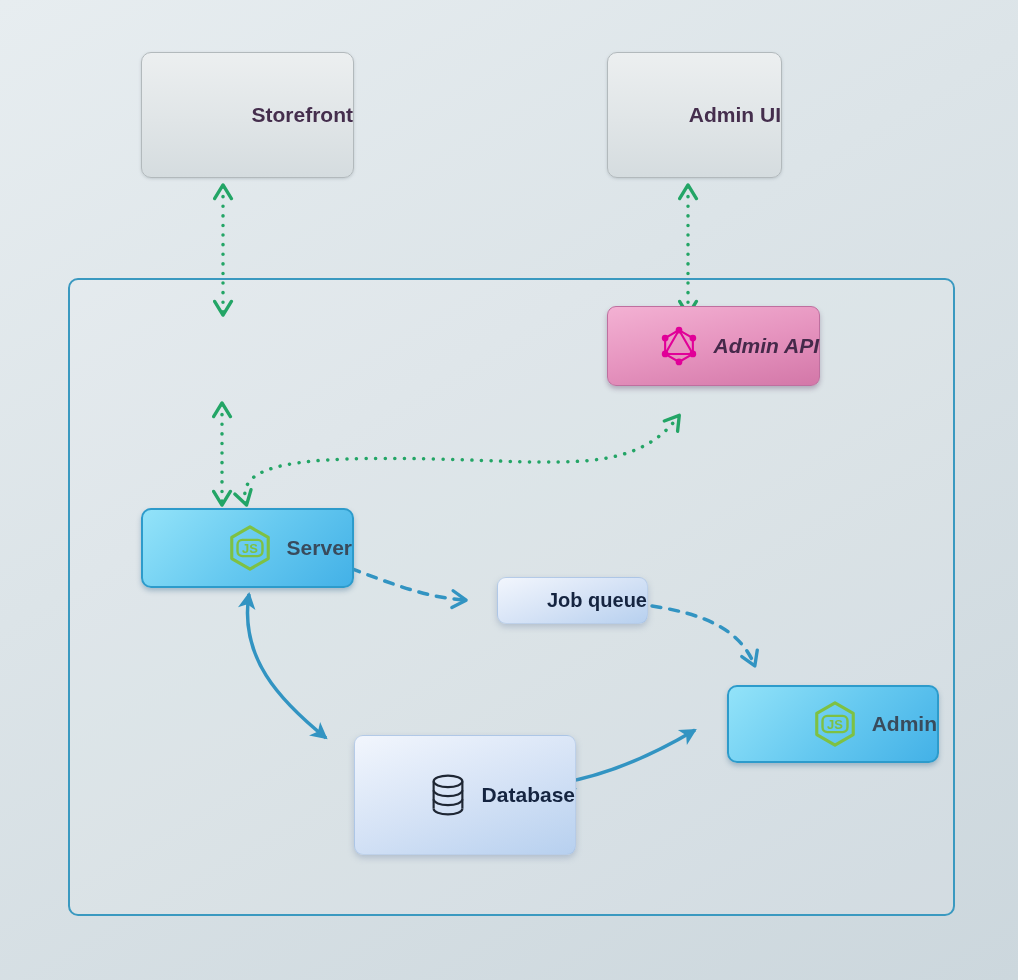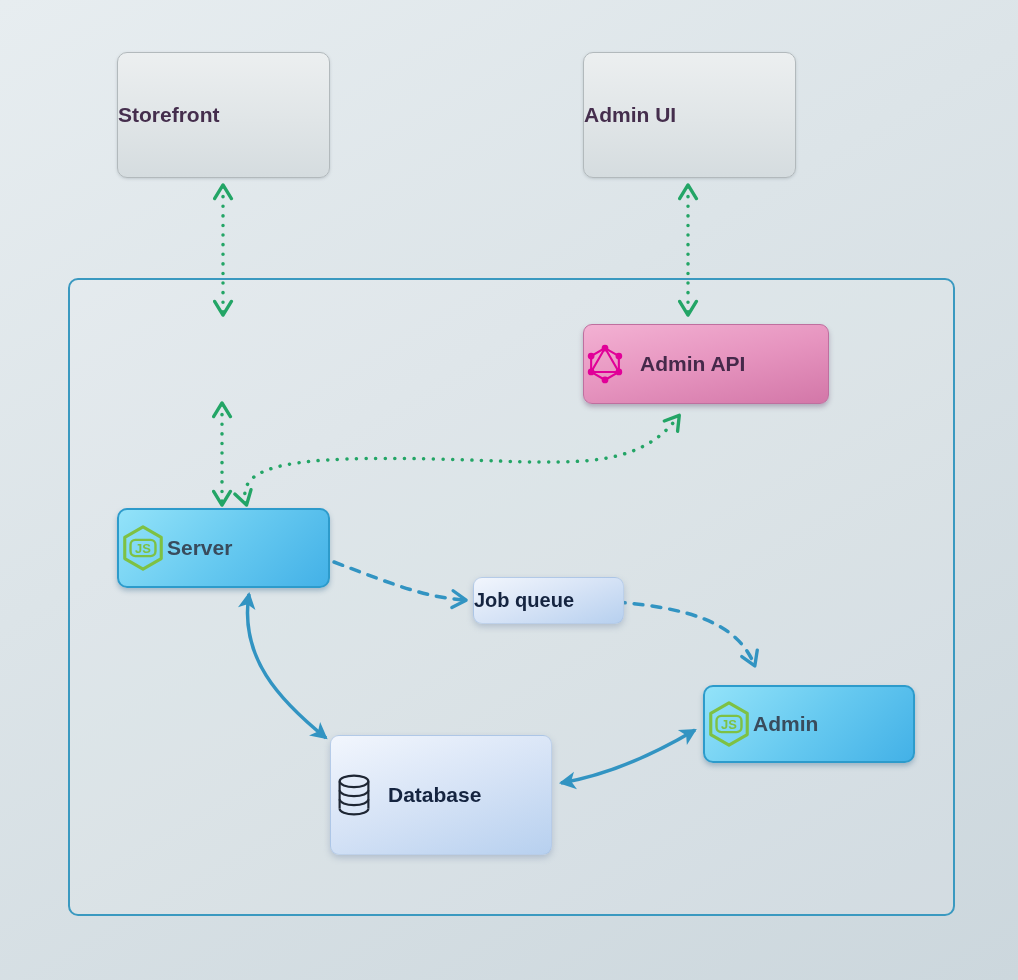--- a/index.html
+++ b/index.html
@@ -11,39 +11,39 @@
   .backend-box{
     position:absolute;left:68px;top:278px;width:887px;height:638px;
     border:2px solid #3a99c0;border-radius:10px;
     background:rgba(255,255,255,0.10);box-sizing:border-box;
   }
   .edges{position:absolute;left:0;top:0;pointer-events:none;}
   .e-dot{fill:none;stroke:#23a566;stroke-width:3.5;stroke-dasharray:0.1 9.5;stroke-linecap:round;}
   .e-dash{fill:none;stroke:#3294c2;stroke-width:3.5;stroke-dasharray:9 9;stroke-linecap:round;}
   .e-solid{fill:none;stroke:#3294c2;stroke-width:3.5;}
   .node{
-    position:absolute;display:flex;align-items:center;justify-content:flex-start;
-    box-sizing:border-box;font-weight:bold;text-align:center;
+    position:absolute;display:flex;align-items:center;justify-content:flex-end;
+    box-sizing:border-box;font-weight:bold;text-align:center;margin-left:24px;
   }
   .node-plain{
     background:linear-gradient(180deg,#eceff0 0%,#e0e5e7 55%,#d5dcdf 100%);
     border:1.5px solid #b2b9bc;border-radius:10px;
     color:#452e4d;font-size:21px;
     box-shadow:0 1px 3px rgba(130,140,150,0.35);
   }
   .node-pink{
     background:linear-gradient(168deg,#f3b1d3 0%,#e694bf 50%,#d377a8 100%);
     border:1px solid #bf6f9f;border-radius:9px;
     color:#45294a;font-size:21px;gap:14px;
     box-shadow:0 3px 5px rgba(120,100,130,0.45);
   }
   .node-blue{
     background:linear-gradient(135deg,#93e3f9 0%,#66c9f0 52%,#43b1e7 100%);
     border:2px solid #2d9bcb;border-radius:10px;
-    color:#394b5c;font-size:21px;
+    color:#394b5c;font-size:21px;gap:13px;
     box-shadow:0 3px 5px rgba(90,130,160,0.45);
   }
   .node-soft{
     background:linear-gradient(160deg,#f2f6fd 0%,#d6e3f6 50%,#b7d0ef 100%);
     border:1px solid rgba(165,190,225,0.65);border-radius:9px;
     color:#152440;
     box-shadow:0 3px 6px rgba(120,140,170,0.4);
   }
   .ico{flex:0 0 auto;display:block;}
 </style>
@@ -76,26 +76,26 @@
     <path class="e-dash" d="M616,602 C686,608 736,621 754,664" marker-end="url(#chevB)"></path>
 
     <path class="e-solid" d="M249,594 C239,657 279,700 326,738" marker-start="url(#triB)" marker-end="url(#triB)"></path>
     <path class="e-solid" d="M561,783 C613,774 658,752 695,730" marker-start="url(#triB)" marker-end="url(#triB)"></path>
   </svg>
 
   <div class="node node-plain" style="left:117px;top:52px;width:213px;height:126px;">
     <span>Storefront</span>
   </div>
 
-  <div class="node node-plain" style="left:583px;top:52px;width:213px;height:126px;">
+  <div class="node node-plain" style="left:583px;top:52px;width:175px;height:126px;">
     <span>Admin UI</span>
   </div>
 
 
-  <div class="node node-pink" style="left:583px;top:324px;width:246px;height:80px;">
+  <div class="node node-pink" style="left:583px;top:306px;width:213px;height:80px;font-style:italic;">
     <svg class="ico" width="42" height="42" viewBox="0 0 100 100">
       <g stroke="#e10098" stroke-width="5" fill="none">
         <path d="M50,12 L83,31 L83,69 L50,88 L17,69 L17,31 Z"></path>
         <path d="M50,12 L83,69 L17,69 Z"></path>
       </g>
       <g fill="#e10098">
         <circle cx="50" cy="12" r="8"></circle>
           <circle cx="83" cy="31" r="8"></circle>
         <circle cx="83" cy="69" r="8"></circle>
           <circle cx="50" cy="88" r="8"></circle>

